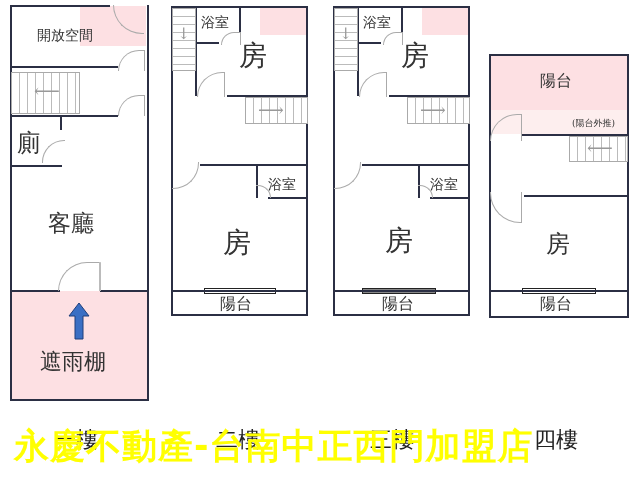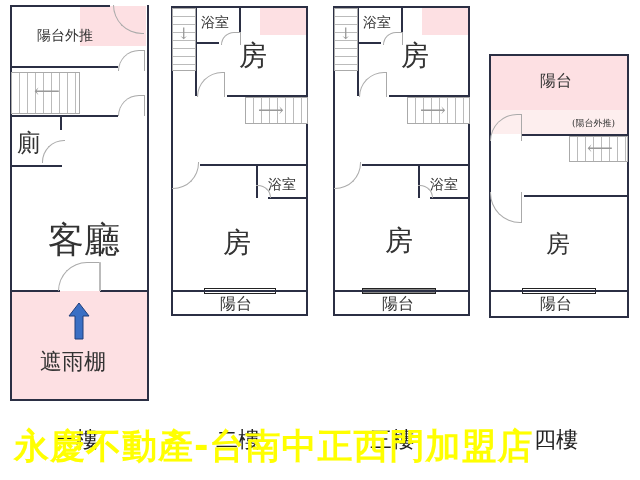--- a/index.html
+++ b/index.html
@@ -45,23 +45,23 @@
 
   <div class="stairs" style="left:11px;top:72px;width:67px;height:40px;"></div>
   <div class="label" style="left:34px;top:80px;font-size:18px;color:#999;">⟵</div>
 
   <div class="door" style="left:113px;top:5px;width:30px;height:28px;border-radius:0 0 0 30px;border-top:none;border-right:none;"></div>
   <div class="door" style="left:118px;top:50px;width:25px;height:20px;border-radius:25px 0 0 0;border-bottom:none;"></div>
   <div class="door" style="left:118px;top:95px;width:25px;height:20px;border-radius:25px 0 0 0;border-bottom:none;"></div>
   <div class="door" style="left:42px;top:140px;width:22px;height:22px;border-radius:22px 0 0 0;border-bottom:none;border-right:none;"></div>
   <div class="door" style="left:58px;top:262px;width:40px;height:28px;border-radius:40px 0 0 0;border-bottom:none;border-right:2px solid #bbb;"></div>
 
-  <div class="label" style="left:37px;top:27px;font-size:14px;">陽台外推</div>
+  <div class="label" style="left:37px;top:27px;font-size:14px;">開放空間</div>
   <div class="label" style="left:17px;top:127px;font-size:24px;">廁</div>
-  <div class="label" style="left:48px;top:216px;font-size:36px;">客廳</div>
+  <div class="label" style="left:48px;top:208px;font-size:23px;">客廳</div>
   <div class="label" style="left:40px;top:347px;font-size:22px;">遮雨棚</div>
 
   <svg class="abs" style="left:68px;top:302px;" width="22" height="38" viewBox="0 0 22 38">
     <polygon points="11,1 21,14 15,14 15,37 7,37 7,14 1,14" fill="#3a6fc4" stroke="#1f3f7a" stroke-width="1"></polygon>
   </svg>
   <div class="floorlabel" style="left:54px;top:425px;">一樓</div>
 </div>
 
 <div>
   <div class="pink" style="left:260px;top:8px;width:46px;height:27px;"></div>

